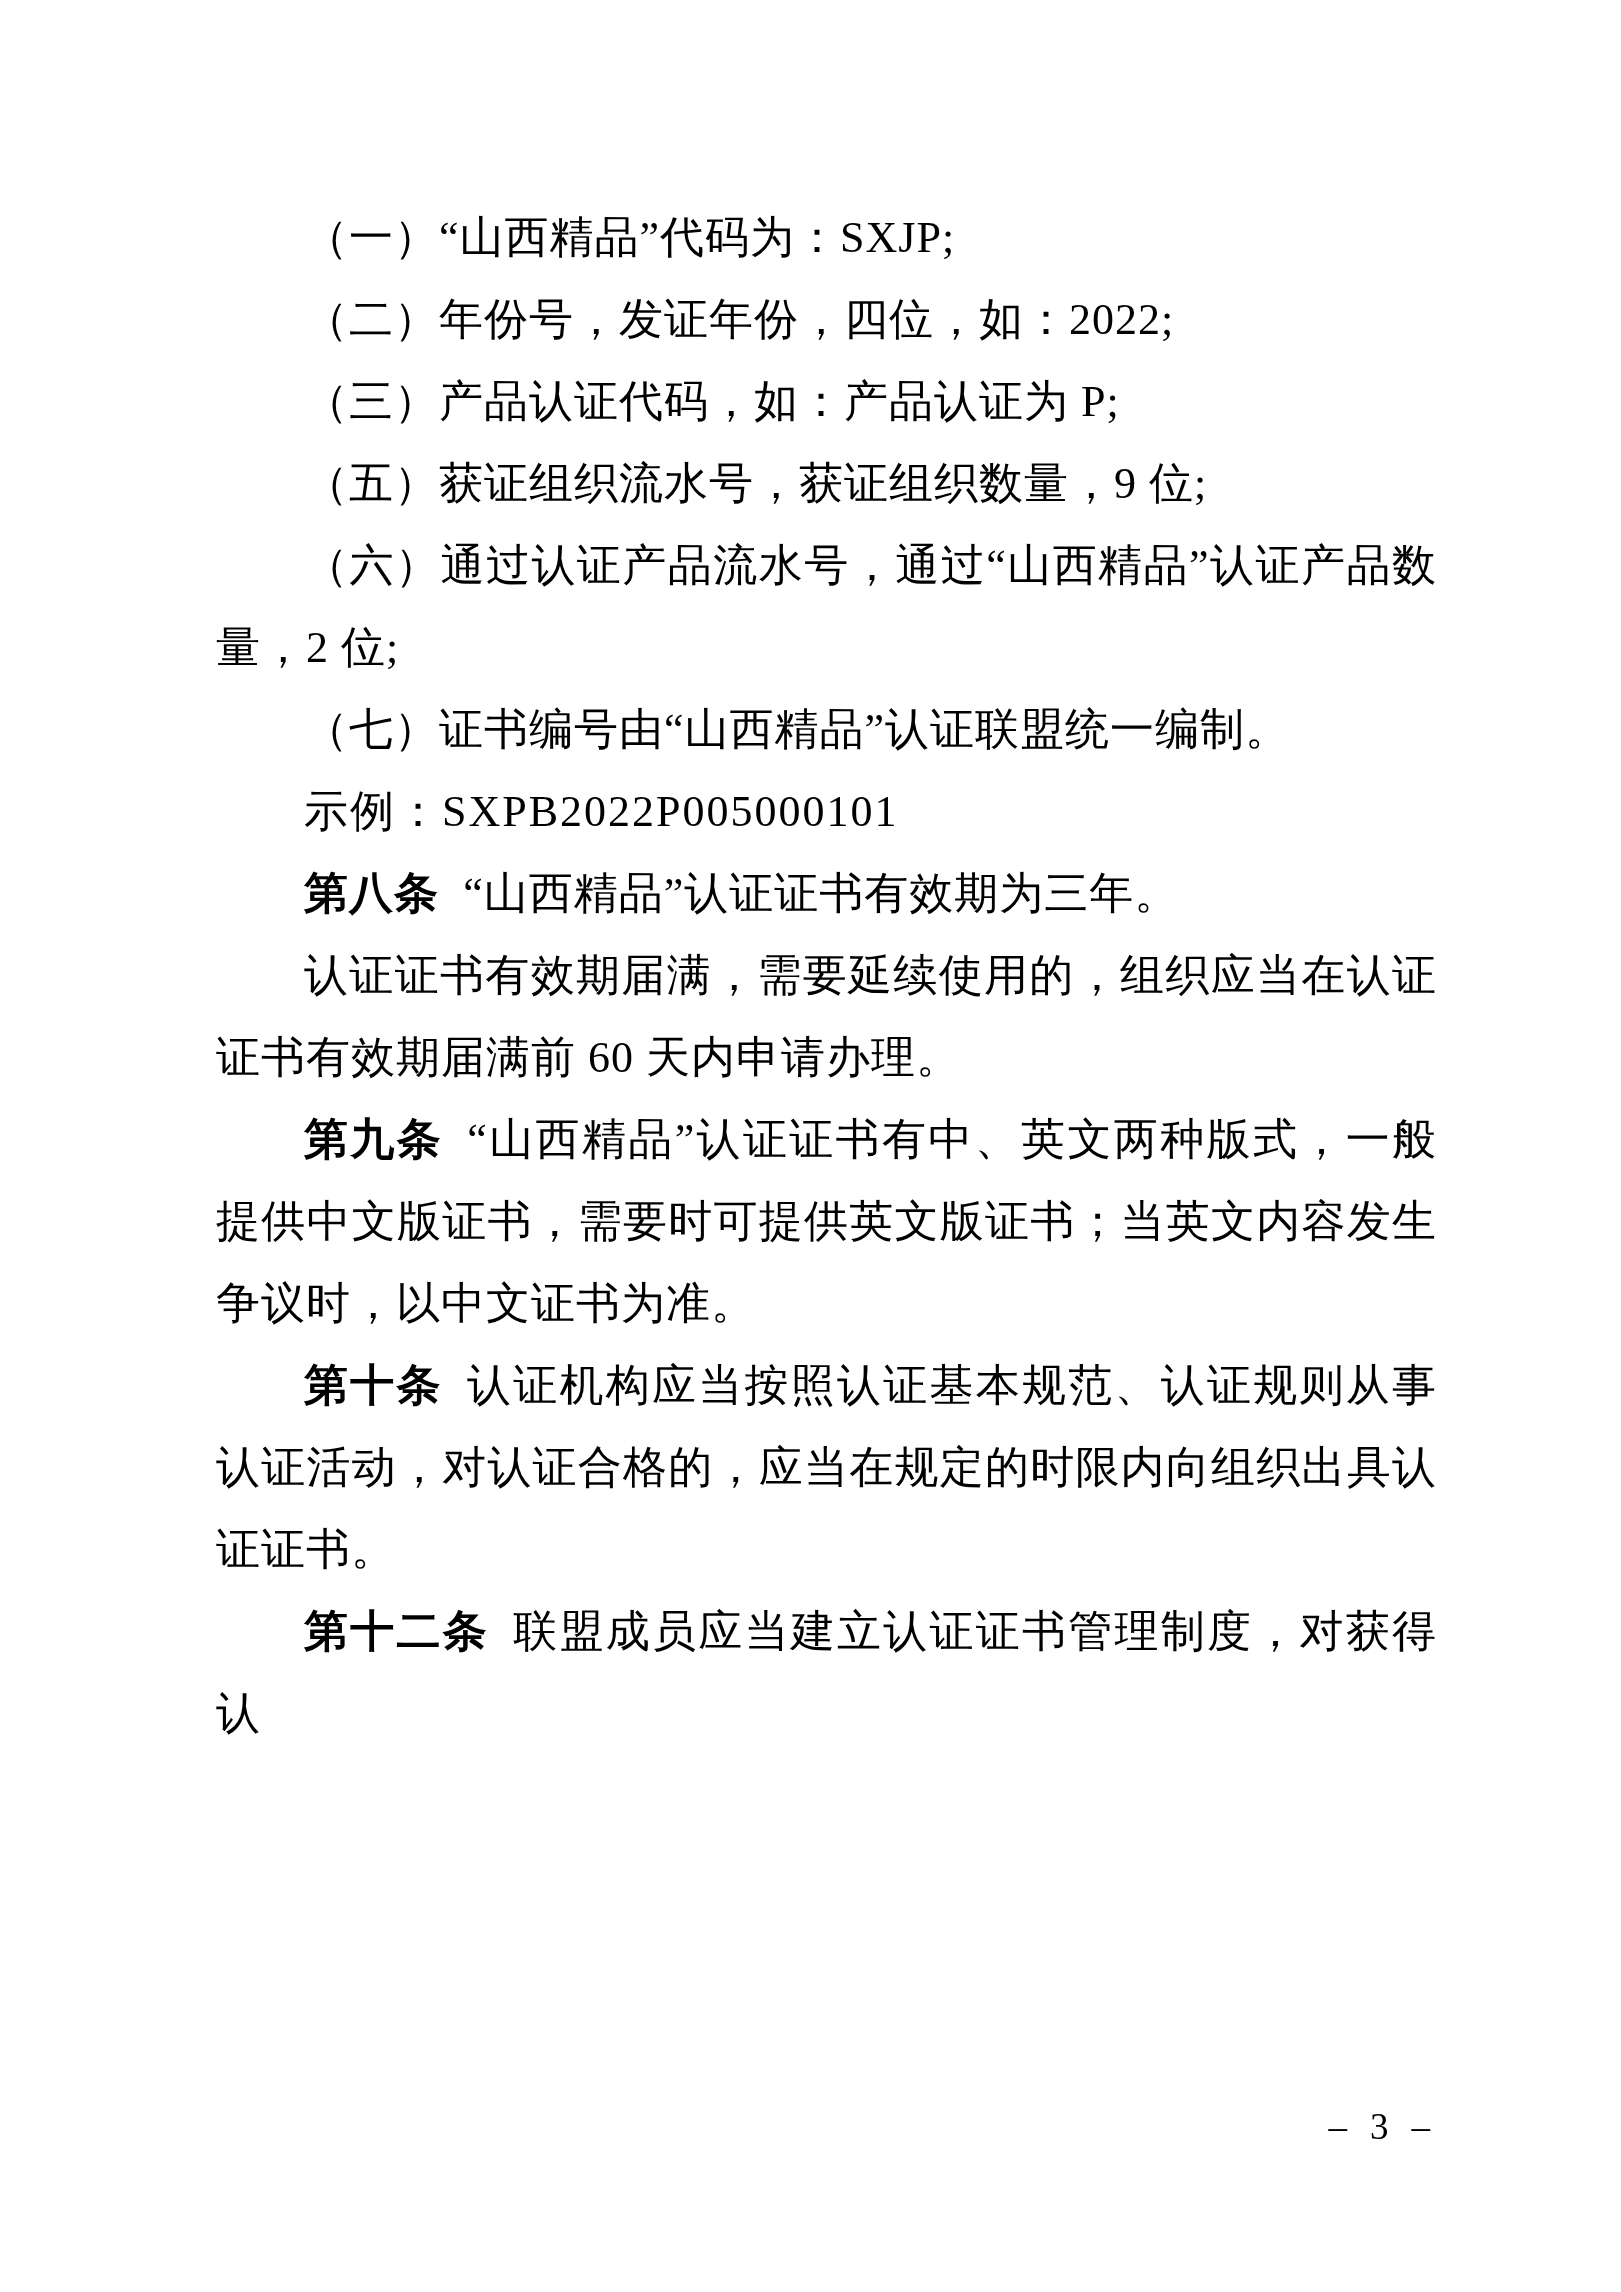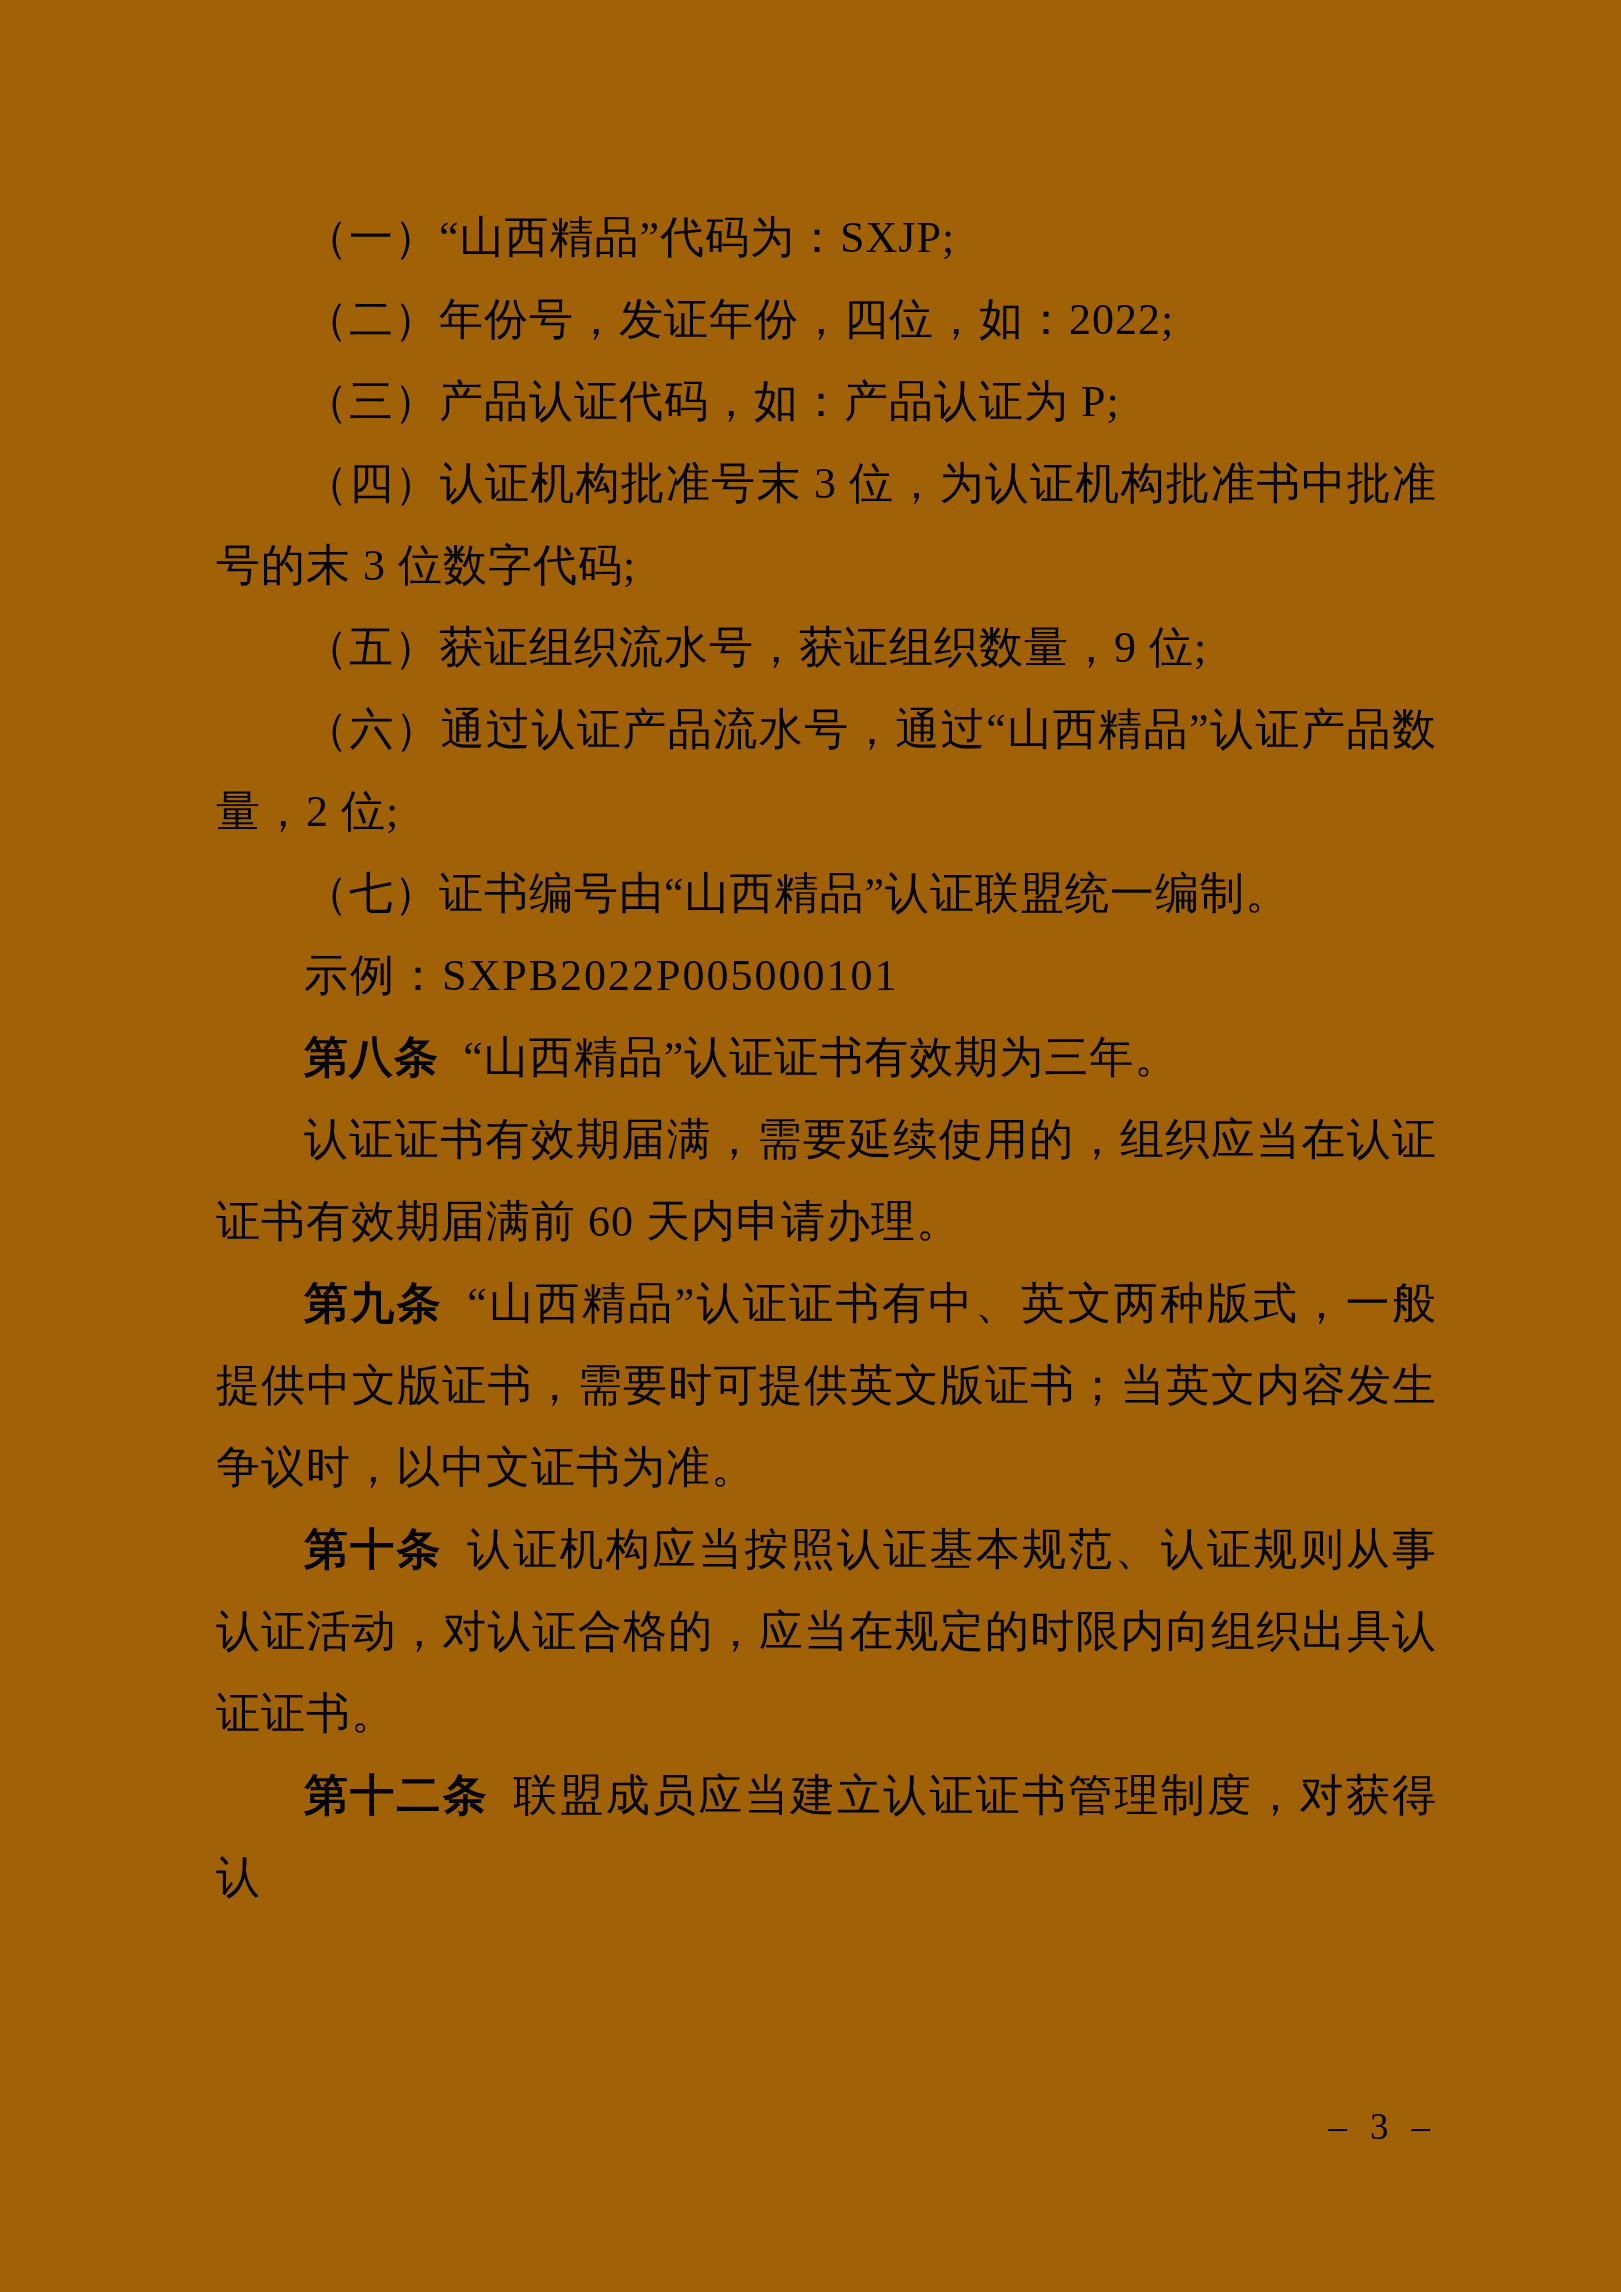--- a/index.html
+++ b/index.html
@@ -5,21 +5,21 @@
   html, body {
     margin: 0;
     padding: 0;
     background: #e8e8e8;
   }
   .page {
     position: relative;
     width: 1621px;
     height: 2293px;
     margin: 0 auto;
-    background: #a16207;
+    background: #ffffff;
     color: #000000;
     font-family: "Liberation Serif", "DejaVu Serif", serif;
     overflow: hidden;
   }
   .content {
     position: absolute;
     left: 216px;
     top: 197px;
     width: 1221px;
     font-size: 44px;
@@ -55,21 +55,20 @@
 
 <div class="page">
   <div class="content">
 
     <p class="para"><span>（一）“山西精品”代码为：SXJP;</span></p>
 
     <p class="para"><span>（二）年份号，发证年份，四位，如：2022;</span></p>
 
     <p class="para"><span>（三）产品认证代码，如：产品认证为 P;</span></p>
 
-    <p class="para"><span>（四）认证机构批准号末 3 位，为认证机构批准书中批准号的末 3 位数字代码;</span></p>
 
     <p class="para"><span>（五）获证组织流水号，获证组织数量，9 位;</span></p>
 
     <p class="para"><span>（六）通过认证产品流水号，通过“山西精品”认证产品数量，2 位;</span></p>
 
     <p class="para"><span>（七）证书编号由“山西精品”认证联盟统一编制。</span></p>
 
     <p class="para mono-code"><span>示例：SXPB2022P005000101</span></p>
 
 

